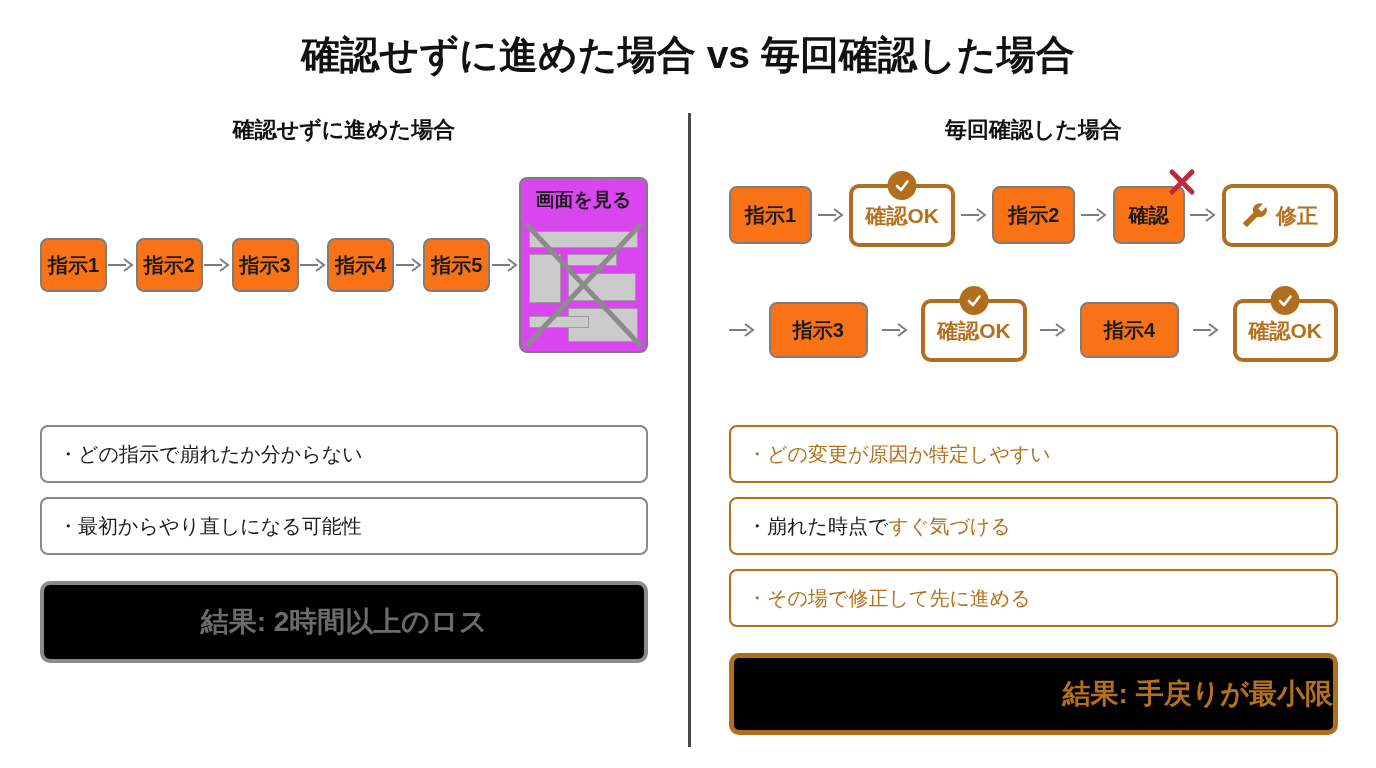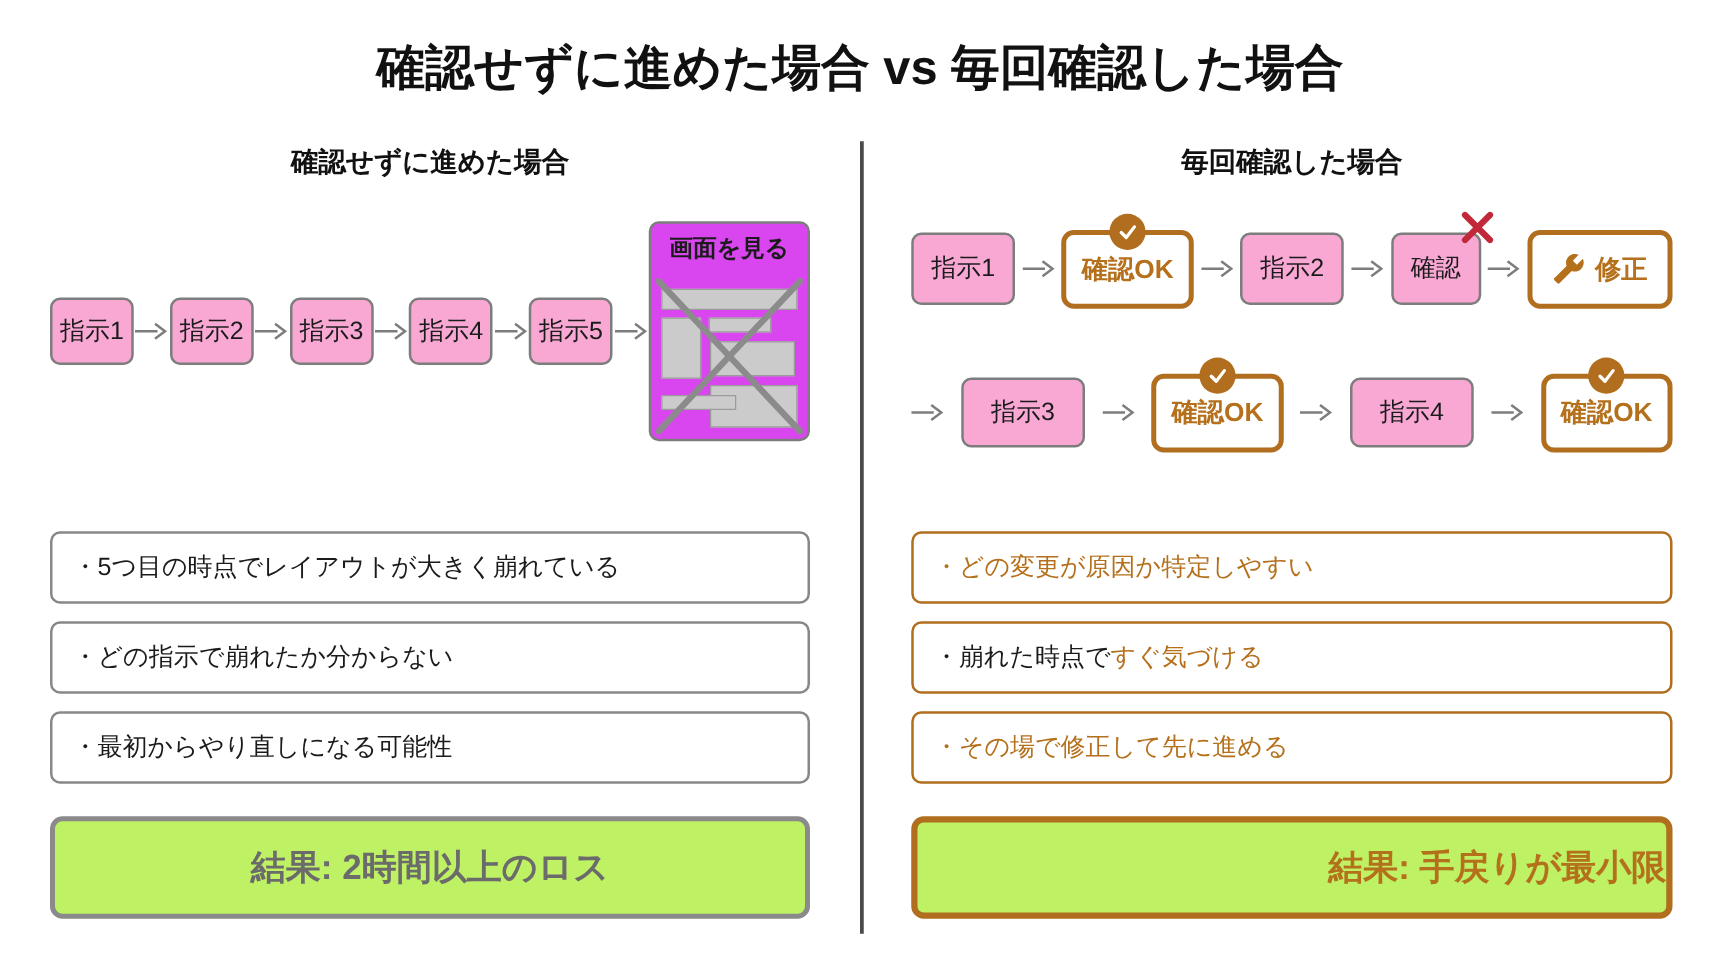--- a/index.html
+++ b/index.html
@@ -32,22 +32,22 @@
     line-height:33px;height:33px;color:#111;
   }
 
   
   .flow-row{display:flex;align-items:center;justify-content:space-between;}
   .flow-left{margin-top:31px;height:176px;}
   .flow-r1{margin-top:37px;height:64px;}
   .flow-r2{margin-top:53px;height:60px;}
 
   .step{
-    border:2px solid var(--gray-border);border-radius:8px;background:#f9a8d4;
-    font-size:20px;font-weight:normal;line-height:28px;color:var(--ink);
+    border:2px solid var(--gray-border);border-radius:8px;background:#f97316;
+    font-size:20px;font-weight:bold;line-height:28px;color:var(--ink);
     padding:11px 6px;white-space:nowrap;
   }
   .step-r1{padding:13px 14px;}
   .step-r2{padding:12px 22px;}
 
   .arr svg{display:block;}
 
   .ok-box{
     position:relative;border:4px solid var(--accent-border);border-radius:10px;
     background:#fff;color:var(--accent);font-size:21px;font-weight:bold;
@@ -85,21 +85,21 @@
     font-size:20px;line-height:28px;padding:13px 16px;margin-bottom:14px;
     white-space:nowrap;
   }
   .bullet-r{border-color:var(--accent-border);}
   .bullet-r .accent{color:var(--accent);}
   .bullet-r .plain{color:var(--ink);}
 
   
   .result{
     text-align:center;font-size:28px;font-weight:bold;border-radius:10px;
-    margin-top:26px;background:#bef264;
+    margin-top:26px;background:#000000;
   }
   .result-left{border:4px solid #8a8a8a;color:var(--result-gray);padding:18px 0;}
   .result-right{border:5px solid var(--accent-border);color:var(--accent);padding:17px 0;text-align:right;}
 </style>
 </head>
 <body>
 
 <div class="main-title">確認せずに進めた場合 vs 毎回確認した場合</div>
 
 <div class="columns">
@@ -153,21 +153,20 @@
         <div class="wr r5"></div>
         <div class="wr r6"></div>
         <svg class="cross" width="125" height="172" viewBox="0 0 125 172">
           <line x1="6" y1="46" x2="119" y2="166" stroke="#8b8b8b" stroke-width="5" stroke-linecap="round"></line>
           <line x1="119" y1="46" x2="6" y2="166" stroke="#8b8b8b" stroke-width="5" stroke-linecap="round"></line>
         </svg>
       </div>
     </div>
 
     <div class="bullets">
-      <div class="bullet">・5つ目の時点でレイアウトが大きく崩れている</div>
       <div class="bullet">・どの指示で崩れたか分からない</div>
       <div class="bullet">・最初からやり直しになる可能性</div>
     </div>
 
     <div class="result result-left">結果: 2時間以上のロス</div>
   </div>
 
   <div class="col col-right">
     <div class="col-heading">毎回確認した場合</div>
 

